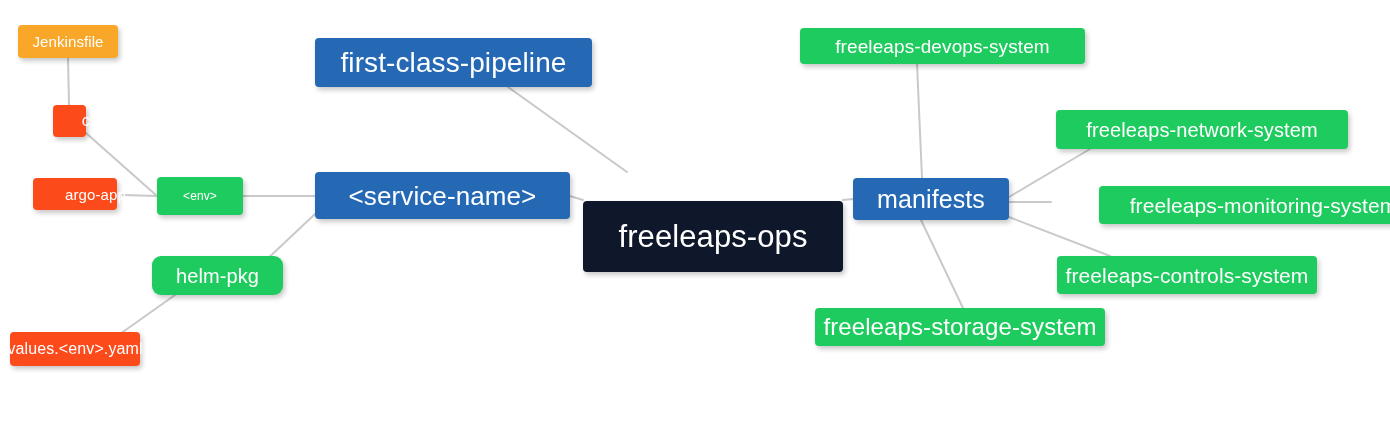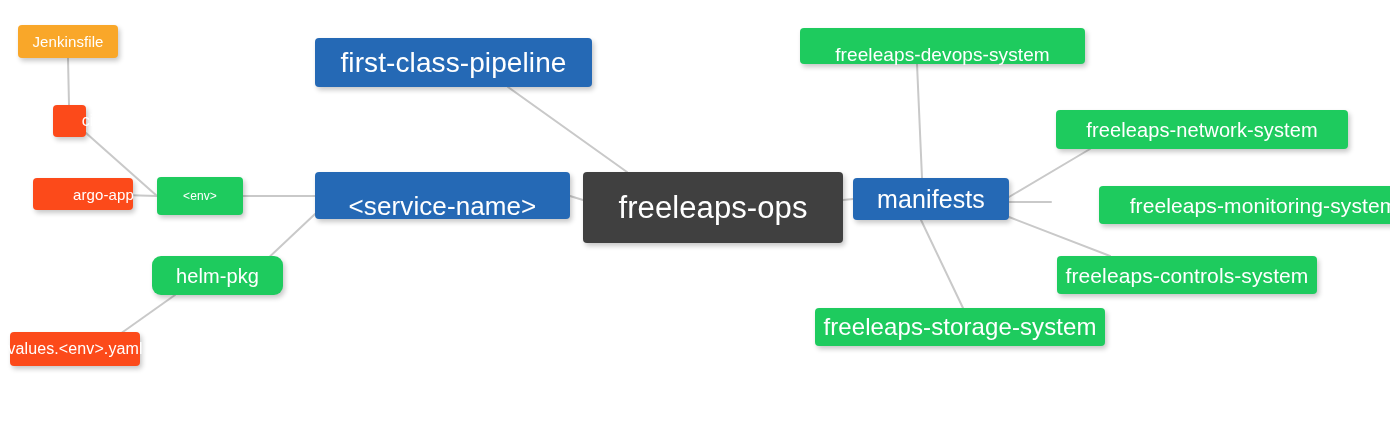--- a/index.html
+++ b/index.html
@@ -43,21 +43,21 @@
   }
   .node-label {
     display: block;
     line-height: 1;
   }
   
   .c-orange { background: #F9A729; }
   .c-red    { background: #FC4A1A; }
   .c-green  { background: #1ECB5E; }
   .c-blue   { background: #2569B5; }
-  .c-dark   { background: #404040; }
+  .c-dark   { background: #0f172a; margin-top: 29px; }
 </style>
 </head>
 <body>
 
 <div id="canvas">
   <svg id="edges" viewBox="0 0 1390 421" width="1390" height="421" xmlns="http://www.w3.org/2000/svg">
       <line x1="68" y1="58" x2="69" y2="105" stroke="#c9c9c9" stroke-width="2" stroke-linecap="round"></line>
       <line x1="86" y1="133" x2="157" y2="196" stroke="#c9c9c9" stroke-width="2" stroke-linecap="round"></line>
       <line x1="123" y1="195" x2="157" y2="196" stroke="#c9c9c9" stroke-width="2" stroke-linecap="round"></line>
       <line x1="243" y1="196" x2="315" y2="196" stroke="#c9c9c9" stroke-width="2" stroke-linecap="round"></line>
@@ -72,45 +72,45 @@
       <line x1="1009" y1="217" x2="1110" y2="256" stroke="#c9c9c9" stroke-width="2" stroke-linecap="round"></line>
       <line x1="921" y1="220" x2="963" y2="308" stroke="#c9c9c9" stroke-width="2" stroke-linecap="round"></line>
     </svg>
   <div id="node-layer">
       <div class="node c-orange" style="left: 18px; top: 25px; width: 100px; height: 33px;">
         <span class="node-label" style="font-size: 15px;">Jenkinsfile</span>
       </div>
       <div class="node c-red" style="left: 53px; top: 105px; width: 33px; height: 32px;">
         <span class="node-label" style="font-size: 16px; margin-left: 36px;">ci</span>
       </div>
-      <div class="node c-red" style="left: 33px; top: 178px; width: 100px; height: 32px; padding-left: 41px;">
+      <div class="node c-red" style="left: 33px; top: 178px; width: 84px; height: 32px; padding-left: 41px;">
         <span class="node-label" style="font-size: 15px;">argo-app</span>
       </div>
       <div class="node c-green" style="left: 157px; top: 177px; width: 86px; height: 38px;">
         <span class="node-label" style="font-size: 12px;">&lt;env&gt;</span>
       </div>
       <div class="node c-green" style="left: 152px; top: 256px; width: 131px; height: 39px; border-radius: 9px;">
         <span class="node-label" style="font-size: 20px;">helm-pkg</span>
       </div>
       <div class="node c-red" style="left: 10px; top: 332px; width: 130px; height: 34px;">
         <span class="node-label" style="font-size: 16px;">values.&lt;env&gt;.yaml</span>
       </div>
       <div class="node c-blue" style="left: 315px; top: 38px; width: 277px; height: 49px;">
         <span class="node-label" style="font-size: 28px; text-align: center;">first-class-pipeline</span>
       </div>
-      <div class="node c-blue" style="left: 315px; top: 172px; width: 255px; height: 47px; align-items: flex-end;">
+      <div class="node c-blue" style="left: 315px; top: 172px; width: 255px; height: 47px;">
         <span class="node-label" style="font-size: 26px;">&lt;service-name&gt;</span>
       </div>
       <div class="node c-dark" style="left: 583px; top: 172px; width: 260px; height: 71px;">
         <span class="node-label" style="font-size: 31px;">freeleaps-ops</span>
       </div>
       <div class="node c-blue" style="left: 853px; top: 178px; width: 156px; height: 42px;">
         <span class="node-label" style="font-size: 25px;">manifests</span>
       </div>
-      <div class="node c-green" style="left: 800px; top: 28px; width: 285px; height: 36px; align-items: flex-end;">
+      <div class="node c-green" style="left: 800px; top: 28px; width: 285px; height: 36px;">
         <span class="node-label" style="font-size: 19px;">freeleaps-devops-system</span>
       </div>
       <div class="node c-green" style="left: 1056px; top: 110px; width: 292px; height: 39px;">
         <span class="node-label" style="font-size: 20px;">freeleaps-network-system</span>
       </div>
       <div class="node c-green" style="left: 1099px; top: 186px; width: 329px; height: 38px;">
         <span class="node-label" style="font-size: 21px;">freeleaps-monitoring-system</span>
       </div>
       <div class="node c-green" style="left: 1057px; top: 256px; width: 260px; height: 38px;">
         <span class="node-label" style="font-size: 21px;">freeleaps-controls-system</span>

